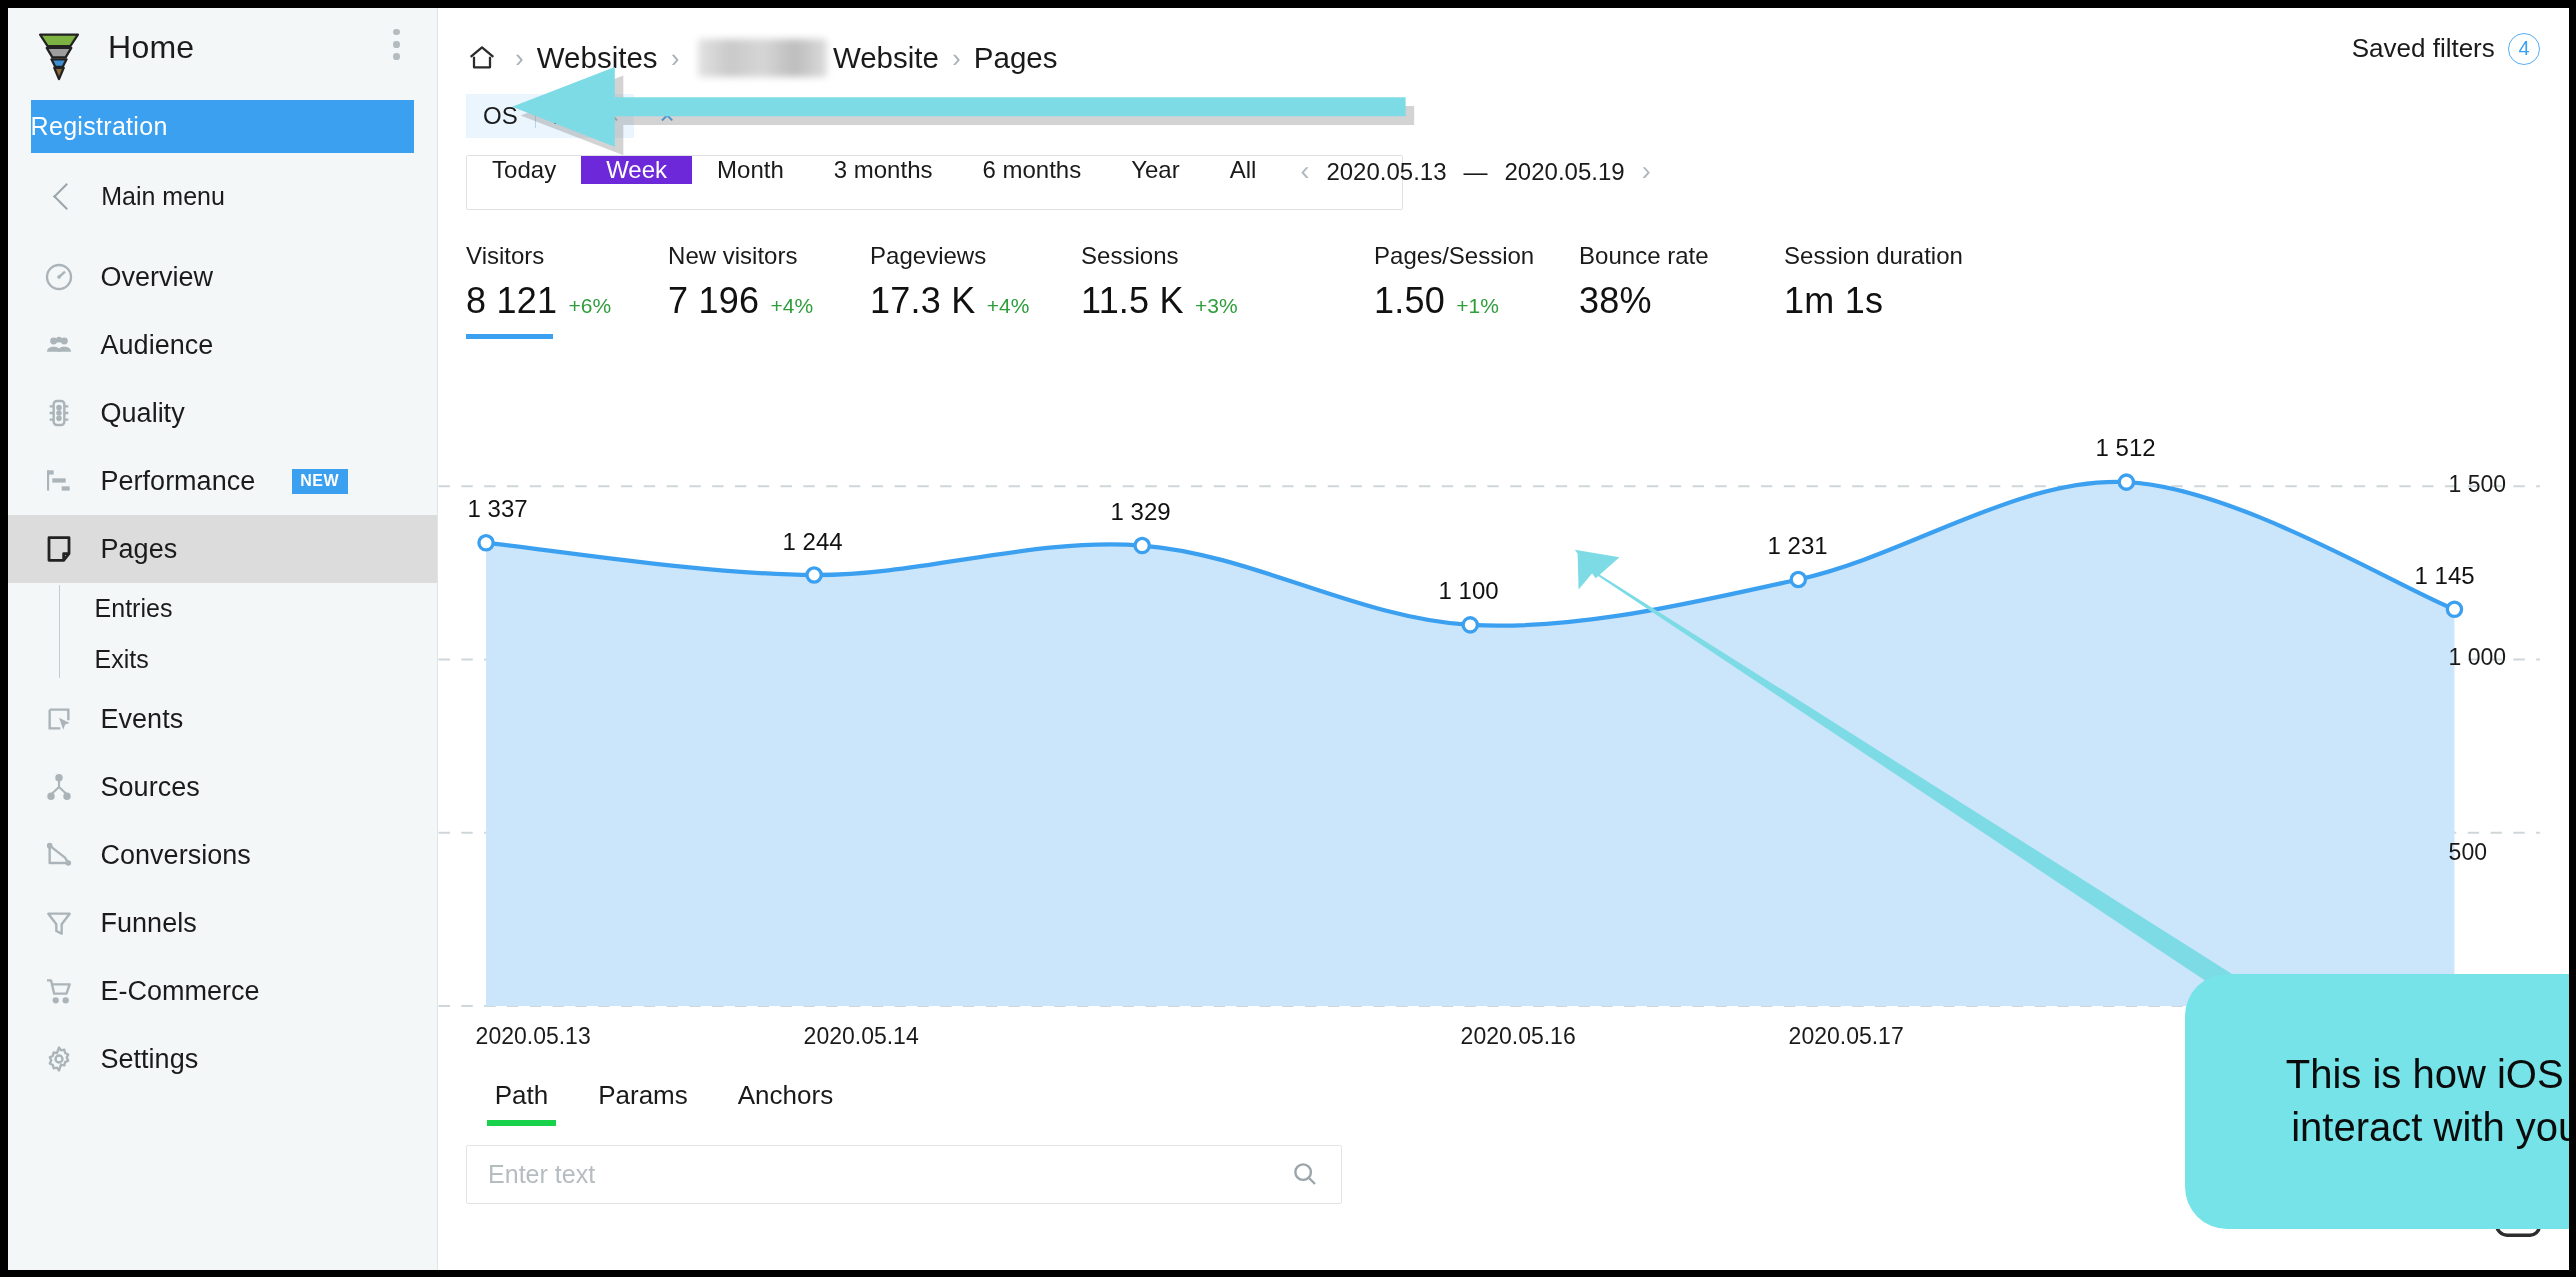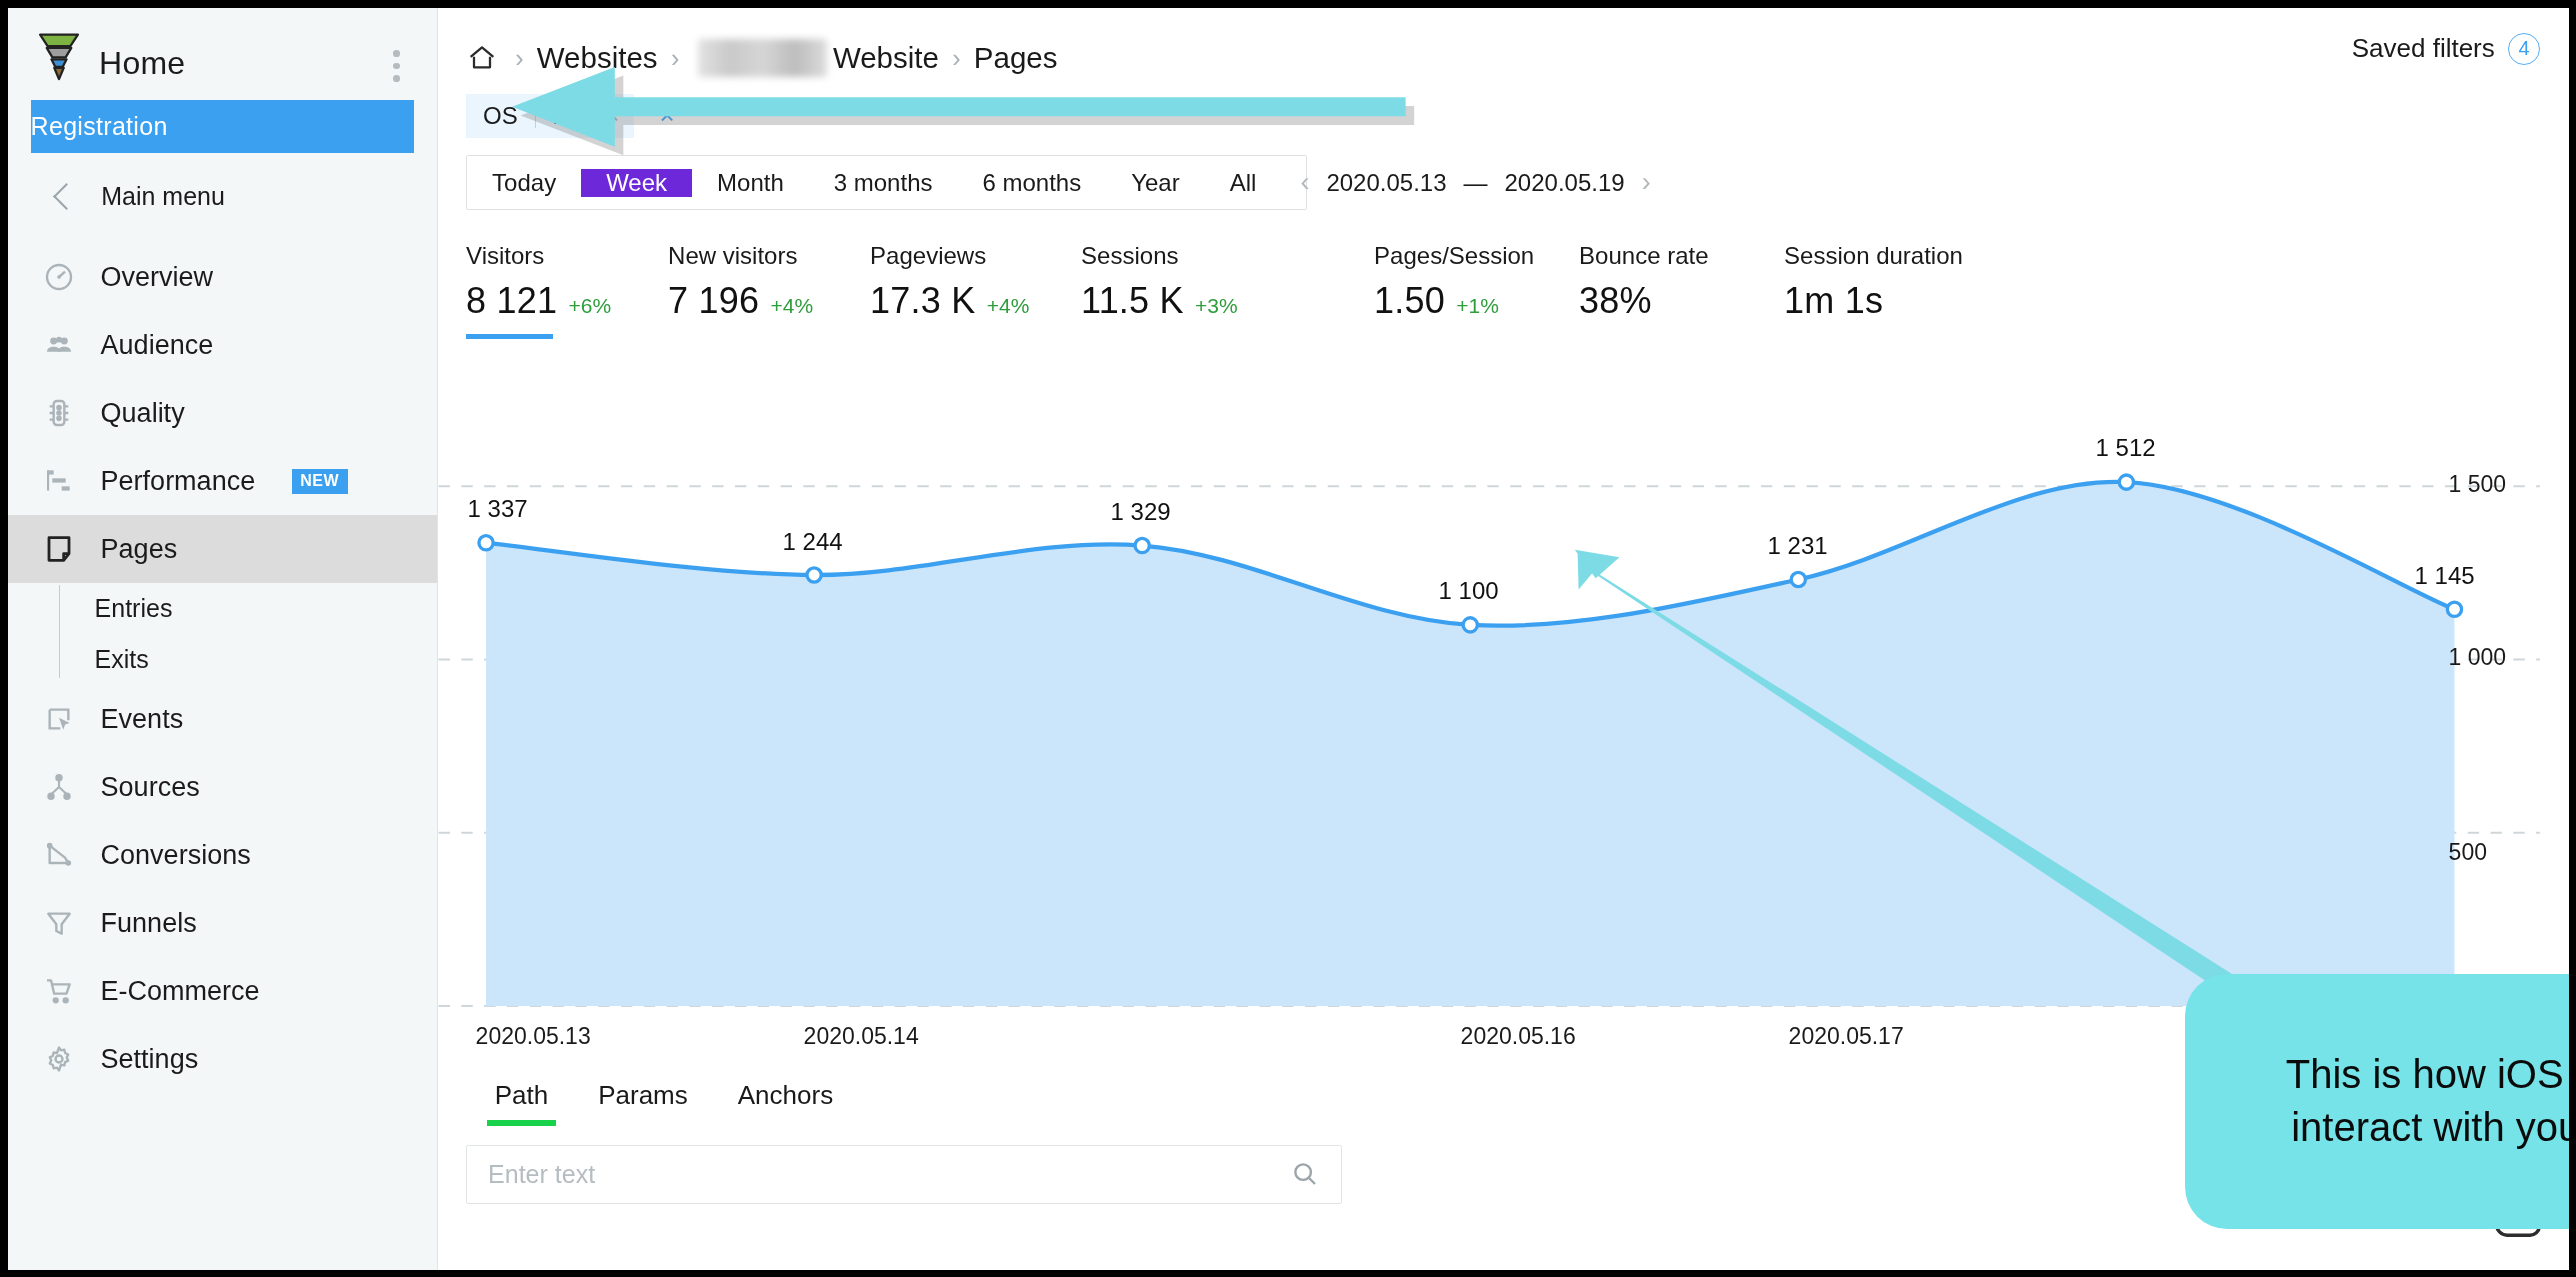--- a/index.html
+++ b/index.html
@@ -19,23 +19,23 @@
 
   
   #sidebar {
     width: 430px; height: 100%;
     background: #f4f7f8;
     border-right: 1px solid #dfe4e6;
     position: relative;
     flex: 0 0 430px;
   }
   .side-head {
-    display: flex; align-items: flex-end;
+    display: flex; align-items: flex-start;
     padding: 21px 23px 15px 28.5px;
-    gap: 17px;
+    gap: 26px;
   }
   .logo { width: 46px; height: 53px; flex: 0 0 46px; }
   .home-title {
     font-size: 32px; color: #1b1b1b; font-weight: 400;
     letter-spacing: 0.2px; flex: 1;
   }
   .kebab { width: 34px; display:flex; flex-direction:column; align-items:center; gap:5.7px; cursor:pointer;}
   .kebab i { width: 6.7px; height: 6.7px; border-radius: 50%; background: #b4bcc0; display:block;}
 
   .reg-btn {
@@ -133,23 +133,23 @@
   }
   .chip .c-key { padding: 0 17px; }
   .chip .c-div { width:1px; height:25px; background:#b9d4e8; }
   .chip .c-val { padding: 0 11.4px 0 17px; }
   .chip .c-x { color:#a7b0b5; font-size: 26px; padding-right: 15px; cursor:pointer;}
   .chip-clear { color:#3ca0f0; font-size: 26px; margin-left: 25px; cursor:pointer; }
 
   
   .range-bar {
     margin: 15px 0 0 28.5px;
-    height: 55px; width: 841px;
+    height: 55px; width: 937px;
     border: 1px solid #dfe2e4; border-radius: 1.9px;
-    display: flex; align-items: center;
+    display: flex; align-items: flex-start;
     background: #fff;
   }
   .range-opt {
     display:flex; align-items:center; justify-content:center;
     padding: 0 25px; font-size: 24px; color:#1a1a1a; cursor:pointer;
     white-space: nowrap;
   }
   .range-opt.sel { background:#6d28d9; color:#fff; }
   .range-sep { width:1px; background:#dfe2e4; }
   .range-dates {

